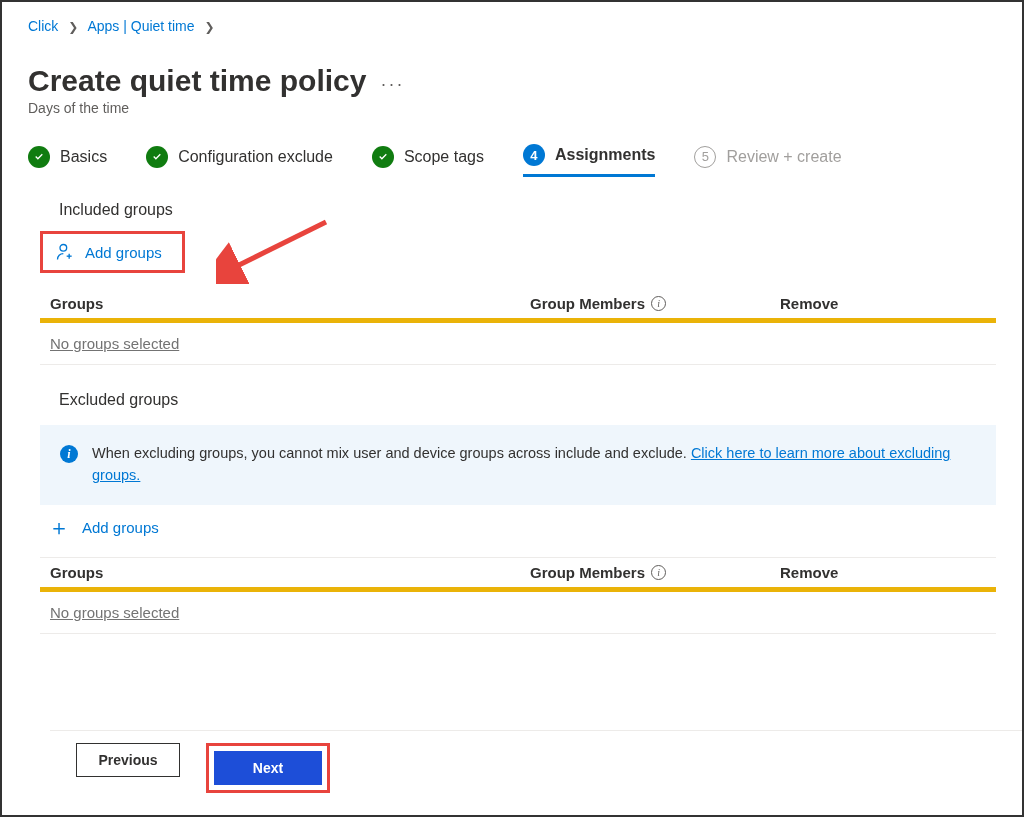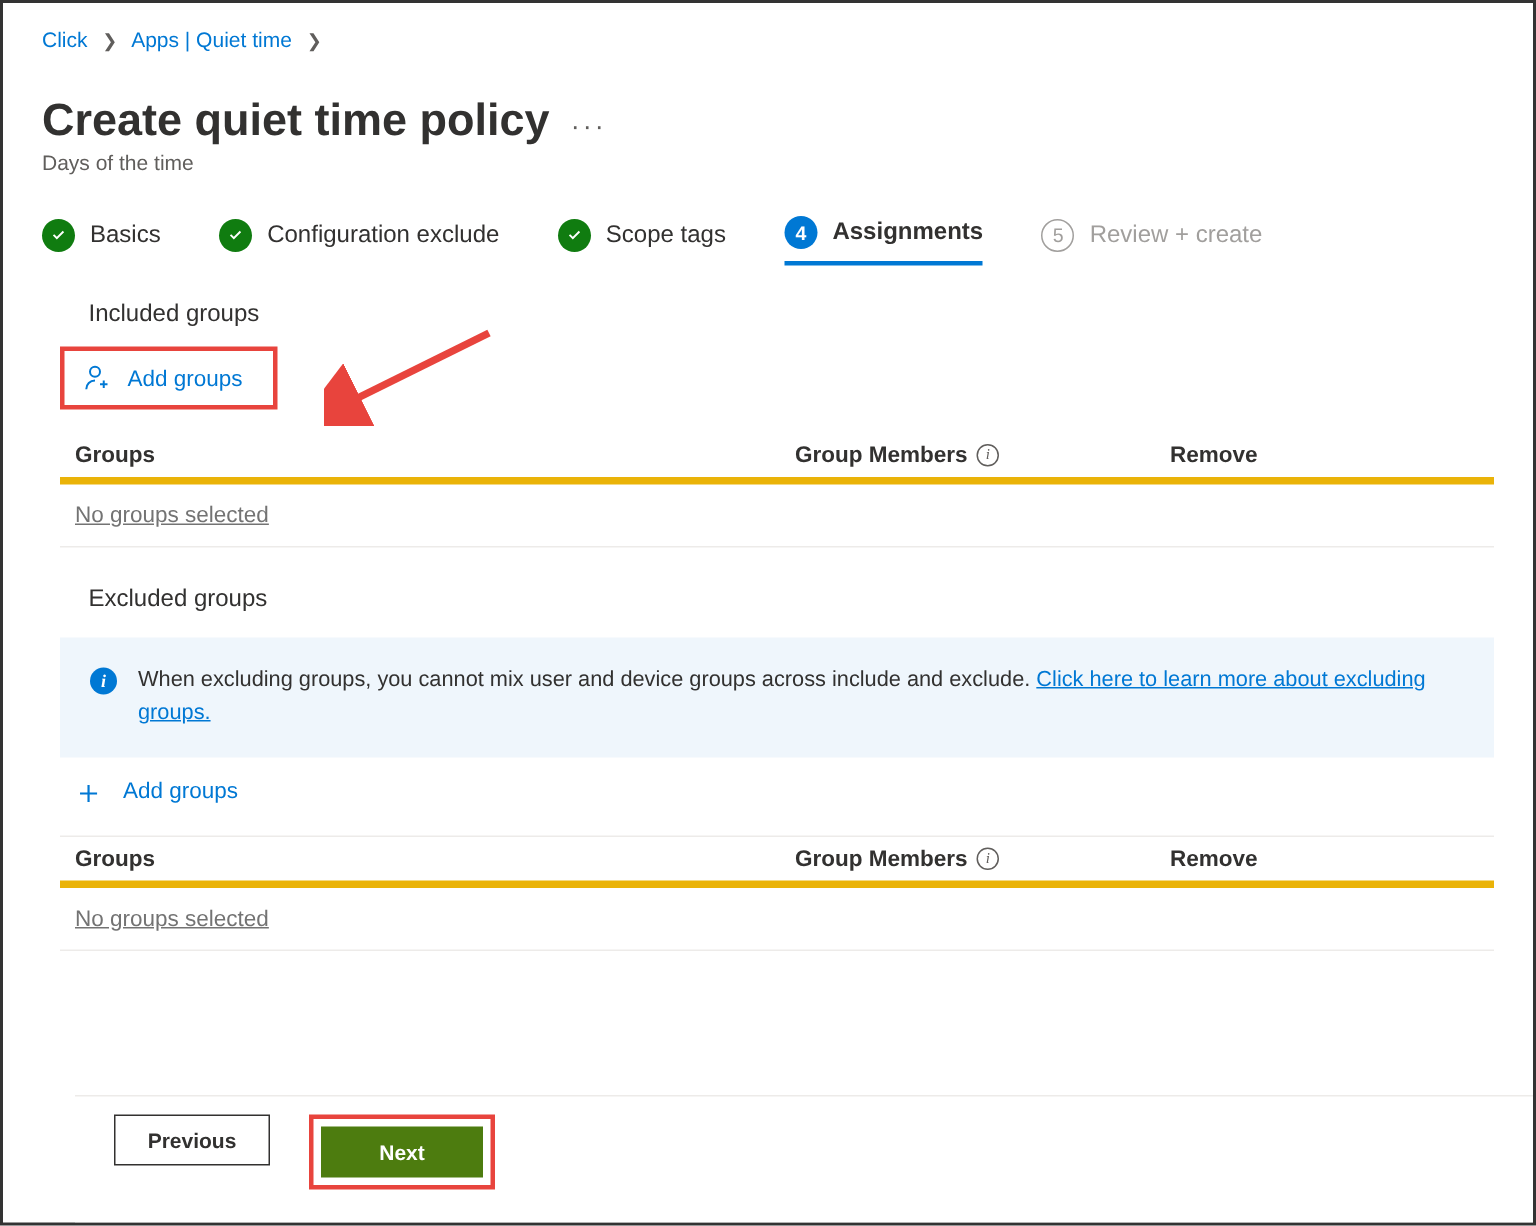--- a/index.html
+++ b/index.html
@@ -207,21 +207,21 @@
   .btn-secondary {
     background: #fff;
     border: 1px solid #323130;
     color: #323130;
   }
   .btn-primary-wrap {
     border: 3px solid #e8443d;
     padding: 5px;
   }
   .btn-primary {
-    background: #4d7c0f;
+    background: #1d4ed8;
     color: #fff;
     border: none;
     min-width: 108px;
   }
   .watermark {
     position: absolute;
     left: 50%; transform: translateX(-50%);
     bottom: 48px;
     font-weight: 800;
     font-size: 17px;

